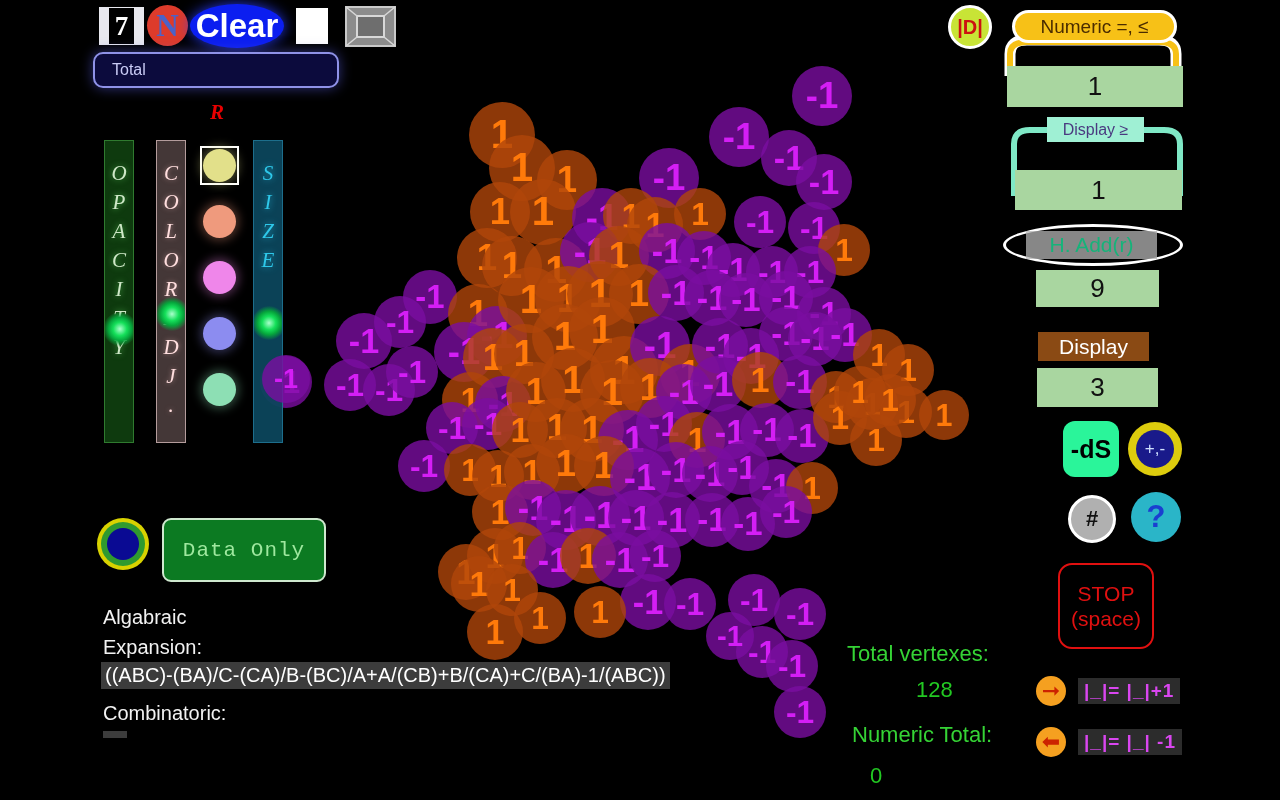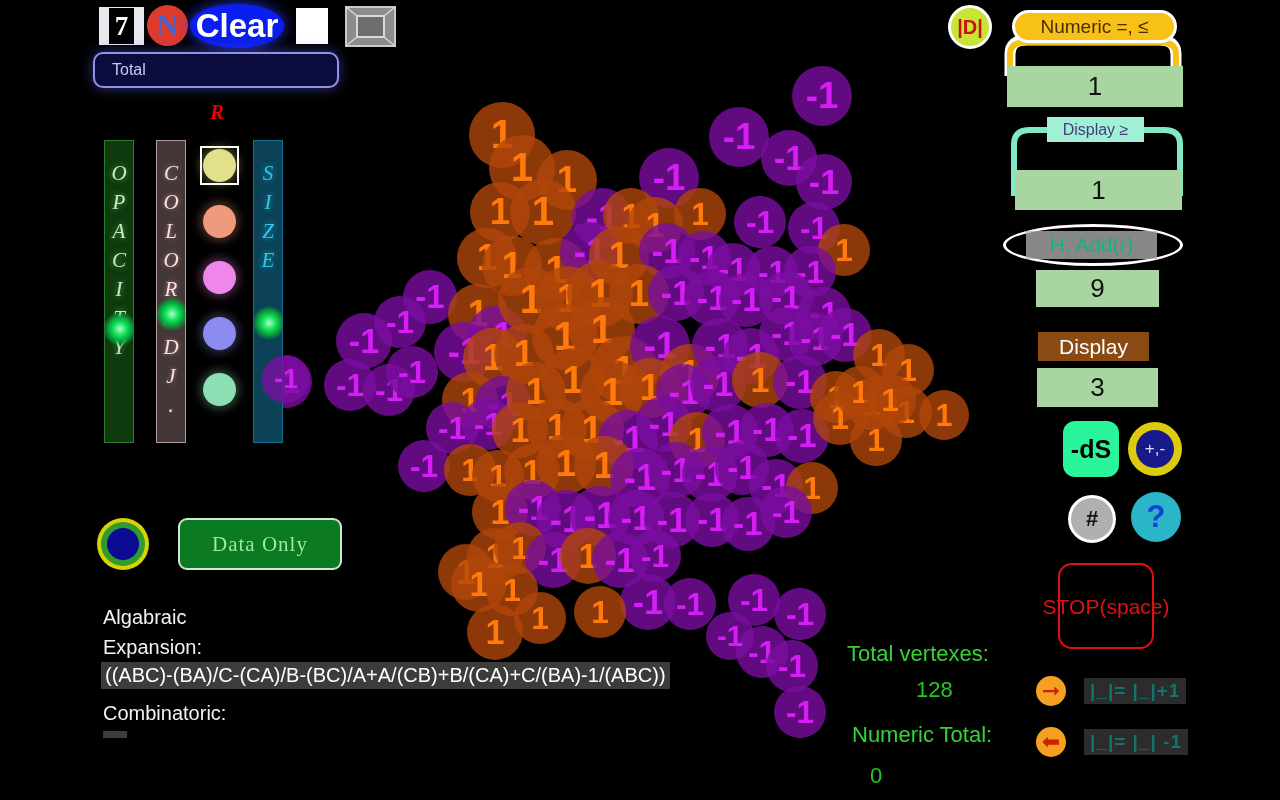--- a/index.html
+++ b/index.html
@@ -55,23 +55,23 @@
     justify-content:center; }
   .swatch .dot { width:33px; height:33px; border-radius:50%; }
   .swatch.sel { border:2px solid #ffffff; }
 
   
   #data-led { left:97px; top:518px; width:52px; height:52px; border-radius:50%;
     background:#d8d200; display:flex; align-items:center; justify-content:center; }
   #data-led .g { width:44px; height:44px; border-radius:50%; background:#2f9a2f;
     display:flex; align-items:center; justify-content:center; }
   #data-led .b { width:32px; height:32px; border-radius:50%; background:#0a0a93; }
-  #data-only-btn { left:178px; top:518px; width:164px; height:52px; border-radius:9px;
+  #data-only-btn { left:162px; top:518px; width:164px; height:64px; border-radius:9px;
     background:#0c7a22; border:2px solid #cfe8cf; color:#9fe89f; font-size:21px;
-    font-family:Liberation Serif, serif; letter-spacing:1px;
+    font-family:Liberation Mono, monospace; letter-spacing:1px;
     display:flex; align-items:center; justify-content:center; }
 
   
   #alg-label { left:103px; top:602px; color:#f2f2f2; font-size:20px; line-height:30px; }
   #alg-value { left:101px; top:662px; background:rgba(120,120,120,.5); color:#ffffff;
     font-size:20px; padding:2px 4px; white-space:nowrap; }
   #comb-label { left:103px; top:702px; color:#f2f2f2; font-size:20px; }
   #comb-box { left:103px; top:731px; background:rgba(120,120,120,.5);
     color:#ffffff; font-size:20px; padding:3px 12px 4px 12px; }
   #comb-box .num { display:inline-block; border-bottom:2px solid #e8e8e8;
@@ -113,28 +113,28 @@
   #pm-btn .i { width:38px; height:38px; border-radius:50%; background:#191a8a;
     color:#cfe0ff; font-size:17px; display:flex; align-items:center; justify-content:center; }
   #hash-btn { left:1068px; top:495px; width:48px; height:48px; border-radius:50%;
     background:#b0b0b0; border:3px solid #ffffff; color:#111; font-size:22px;
     font-weight:bold; display:flex; align-items:center; justify-content:center; }
   #help-btn { left:1131px; top:492px; width:50px; height:50px; border-radius:50%;
     background:#2ab5c8; color:#1a3fd0; font-size:31px; font-weight:bold;
     display:flex; align-items:center; justify-content:center; }
   #stop-btn { left:1058px; top:563px; width:96px; height:86px; border-radius:14px;
     border:2px solid #e01010; color:#e01010; font-size:21px; line-height:25px;
-    display:flex; align-items:center; justify-content:center; }
+    display:flex; flex-direction:column; align-items:center; justify-content:center; }
 
   .step-row { position:absolute; display:flex; align-items:center; }
   .step-row .arrow { width:30px; height:30px; border-radius:50%; background:#f5a020;
     display:flex; align-items:center; justify-content:center; color:#cc2200;
     font-size:22px; line-height:22px; }
-  .step-row .eq { background:rgba(80,80,80,.55); color:#0f766e; font-size:19px;
-    font-weight:bold; padding:2px 6px; margin-left:18px; letter-spacing:1px; }
+  .step-row .eq { background:rgba(80,80,80,.55); color:#d946ef; font-size:19px;
+    font-weight:bold; padding:2px 6px; margin-left:12px; letter-spacing:1px; }
 
   
   #cloud { left:0; top:0; width:1280px; height:800px; pointer-events:none; }
   .node { position:absolute; border-radius:50%; display:flex;
     align-items:center; justify-content:center; font-weight:bold;
     font-family:"Liberation Sans", sans-serif; }
   .node.p { background:rgba(122,14,160,.80); color:#d41ef5; }
   .node.o { background:rgba(176,70,10,.80); color:#ff7a0a; }
 </style>
 </head>

